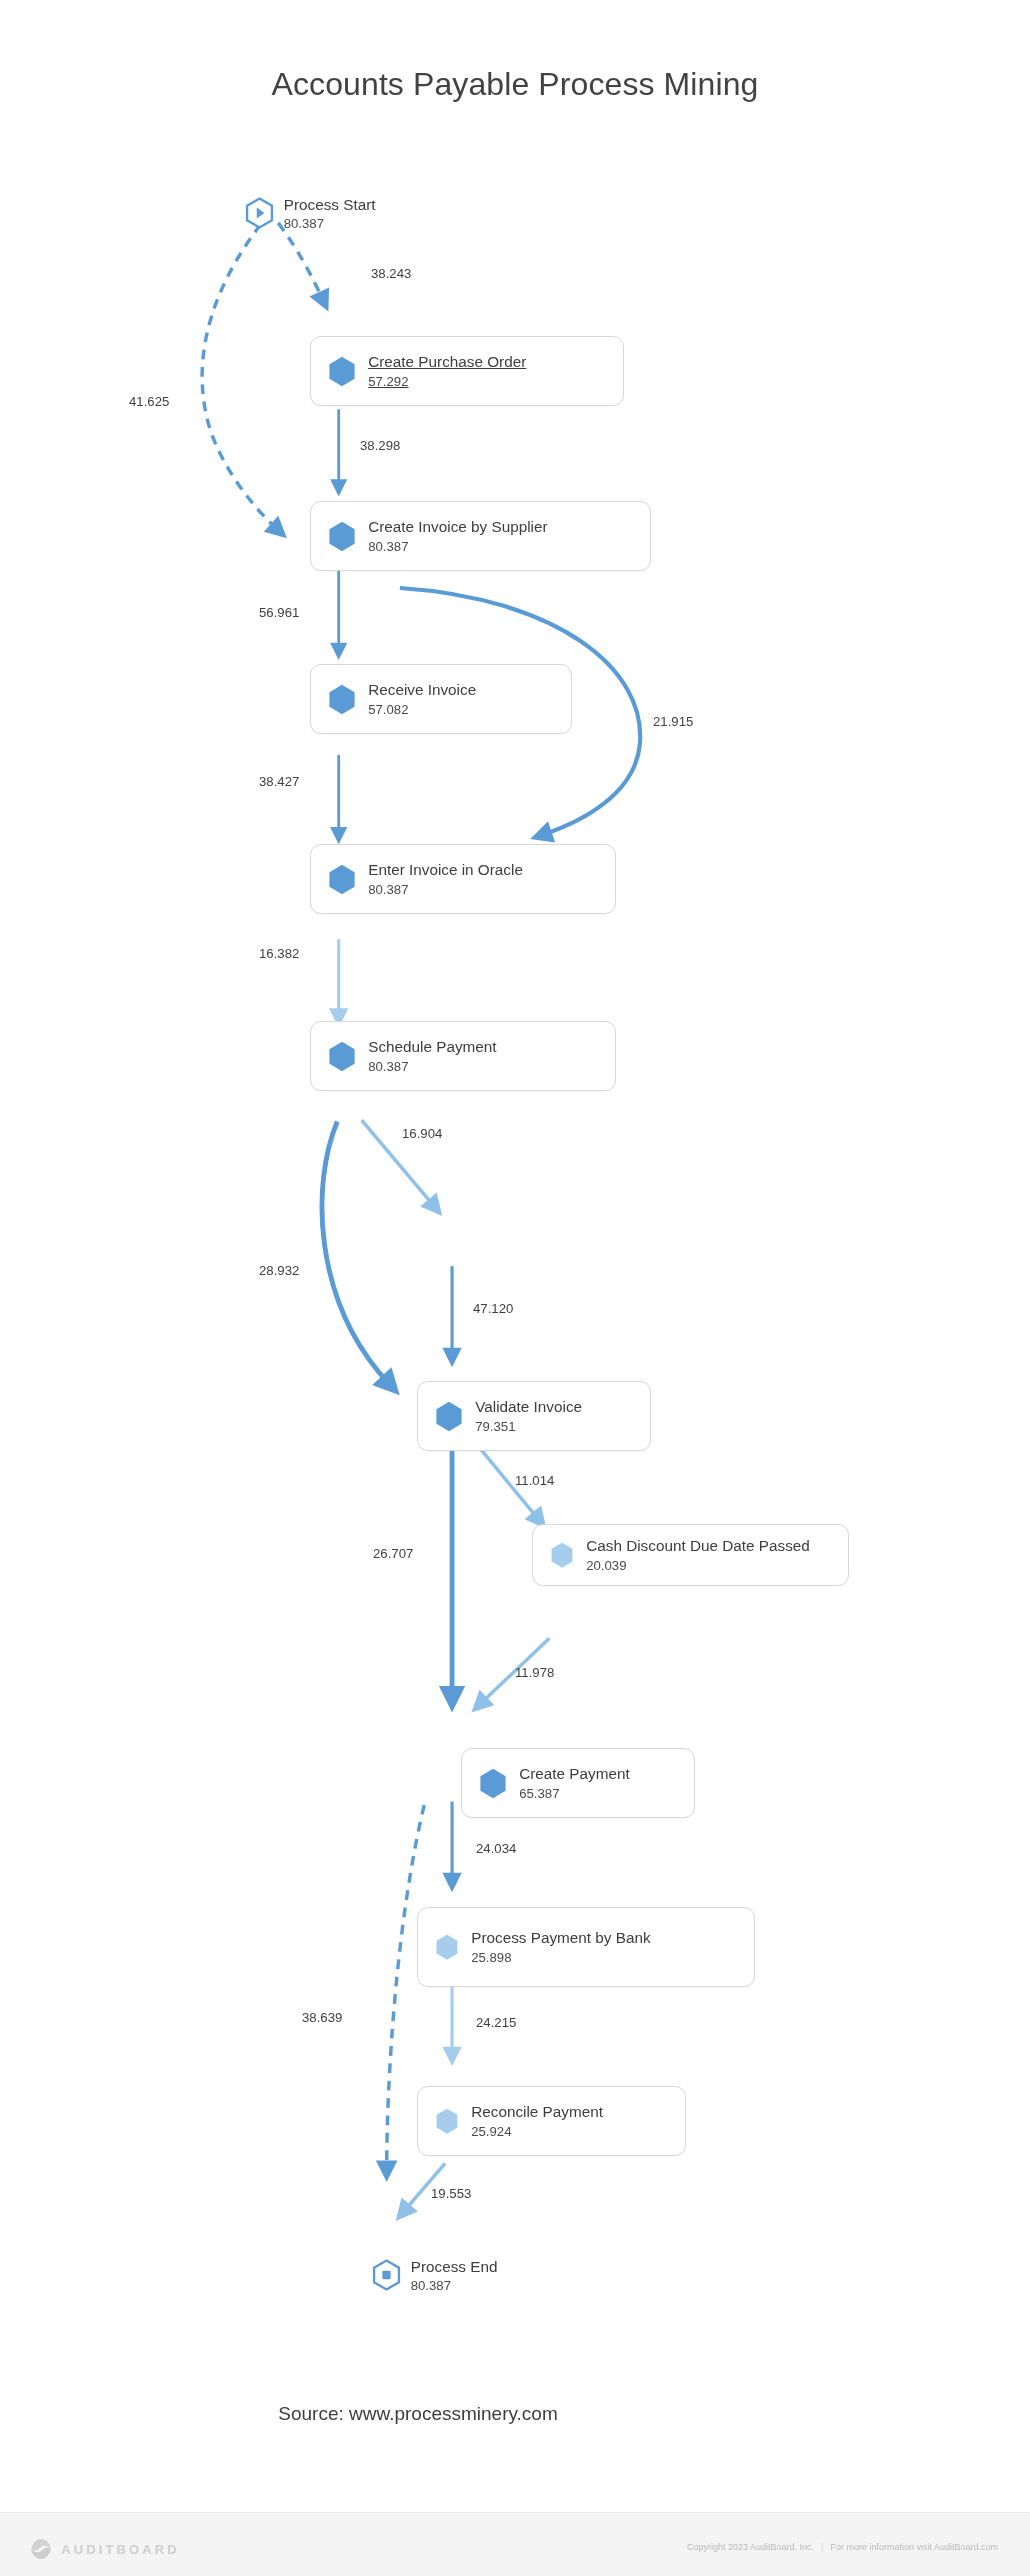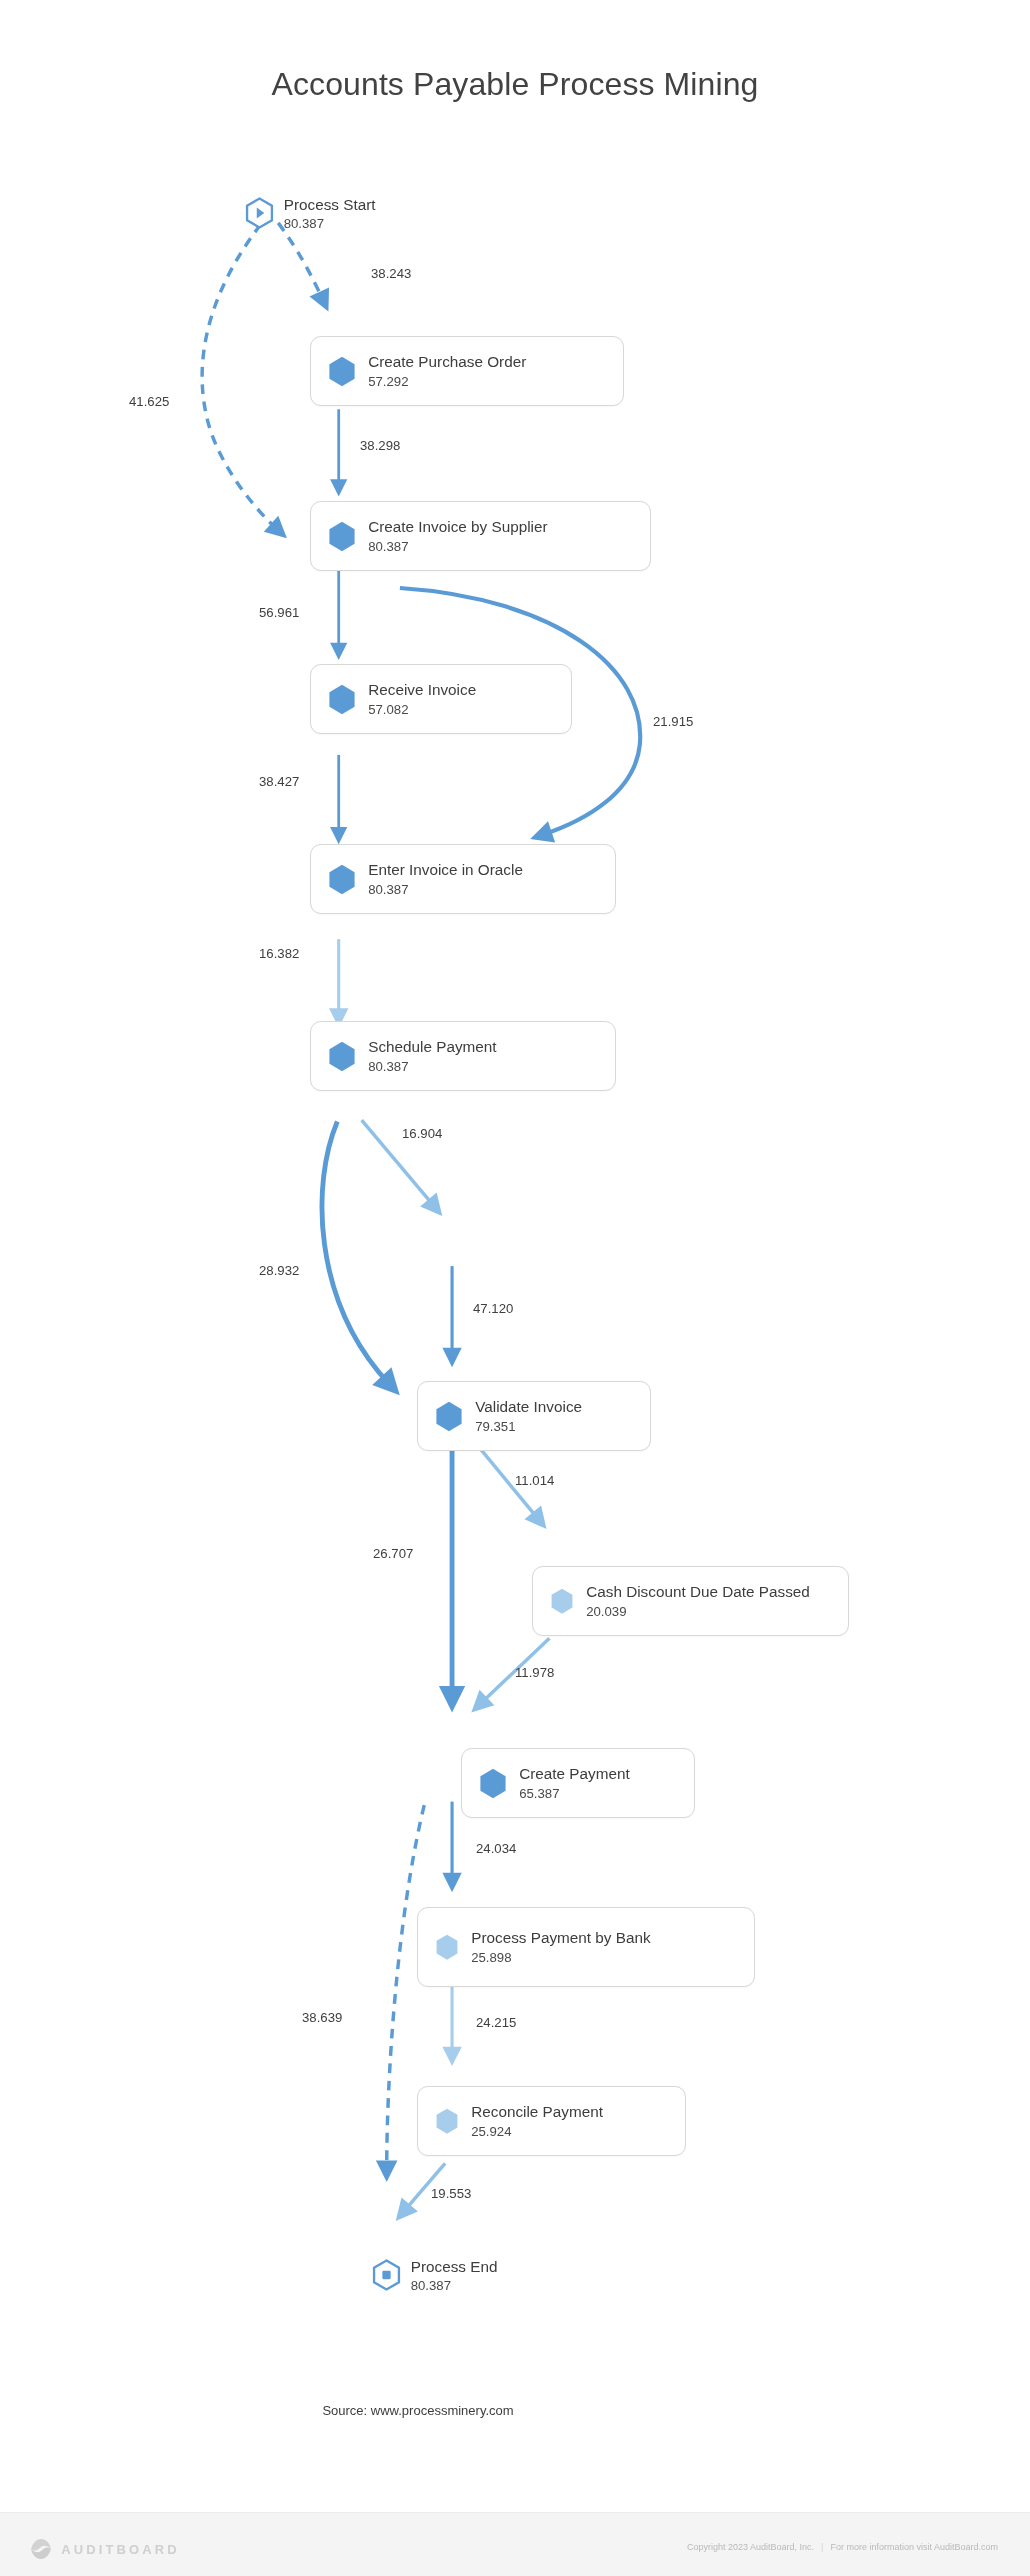--- a/index.html
+++ b/index.html
@@ -41,21 +41,21 @@
   .terminal .n-value{font-size:13.2px;color:#4a4a4a;line-height:1.3;margin-top:0.7px;}
 
   
   .edge-label{
     position:absolute;font-size:13.2px;color:#3f3f3f;white-space:nowrap;
   }
 
   
   .source{
     position:absolute;left:0;top:2403px;width:836px;text-align:center;
-    font-size:13px;color:#3d3d3d;
+    font-size:19px;color:#3d3d3d;
   }
 
   
   .footer{
     position:absolute;left:0;top:2512px;width:1030px;height:64px;
     background:#f4f4f4;border-top:0.7px solid #ececec;
   }
   .footer-logo{
     position:absolute;left:29px;top:24px;display:flex;align-items:center;gap:8.3px;
   }
@@ -150,21 +150,21 @@
         <polygon points="21,2 39,12.5 39,33.5 21,44 3,33.5 3,12.5" fill="#ffffff" stroke="#5b9bd5" stroke-width="3.4"></polygon>
         <path d="M17,15 L28,23 L17,31 Z" fill="#5b9bd5"></path>
       </svg>
     </span>
     <span class="txt">
       <span class="n-label">Process Start</span>
       <span class="n-value">80.387</span>
     </span>
   </div>
 
-  <div class="node" style="left:310px;top:336px;width:314px;height:70px;">
+  <div class="node" style="left:310px;top:336px;width:314px;height:70px;text-decoration:underline;">
     <span class="hexwrap">
       <svg width="28" height="31" viewBox="0 0 40 44">
           <polygon points="20,1 38,11.5 38,32.5 20,43 2,32.5 2,11.5" fill="#5b9bd5"></polygon>
         </svg>
     </span>
     <span class="txt">
       <span class="n-label">Create Purchase Order</span>
       <span class="n-value">57.292</span>
     </span>
   </div>
@@ -223,21 +223,21 @@
       <svg width="28" height="31" viewBox="0 0 40 44">
           <polygon points="20,1 38,11.5 38,32.5 20,43 2,32.5 2,11.5" fill="#5b9bd5"></polygon>
         </svg>
     </span>
     <span class="txt">
       <span class="n-label">Validate Invoice</span>
       <span class="n-value">79.351</span>
     </span>
   </div>
 
-  <div class="node" style="left:532px;top:1566px;width:317px;height:70px;">
+  <div class="node" style="left:532px;top:1524px;width:317px;height:62px;">
     <span class="hexwrap">
       <svg width="24" height="26.4" viewBox="0 0 34 38">
           <polygon points="17,1 32,9.8 32,28.2 17,37 2,28.2 2,9.8" fill="#a6cdec"></polygon>
         </svg>
     </span>
     <span class="txt">
       <span class="n-label">Cash Discount Due Date Passed</span>
       <span class="n-value">20.039</span>
     </span>
   </div>

